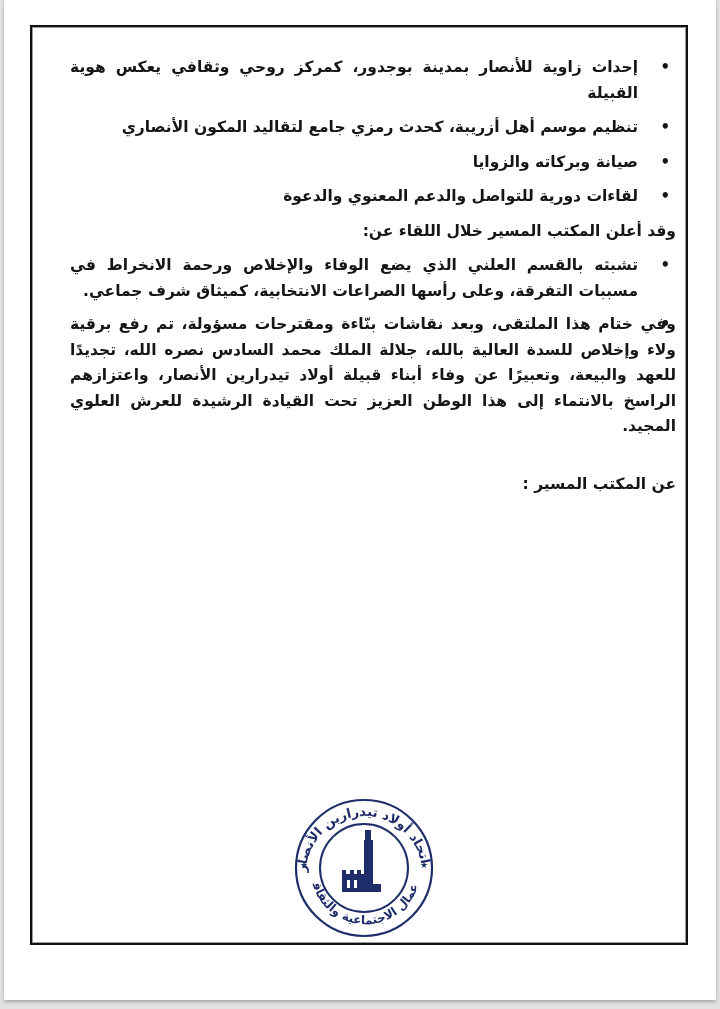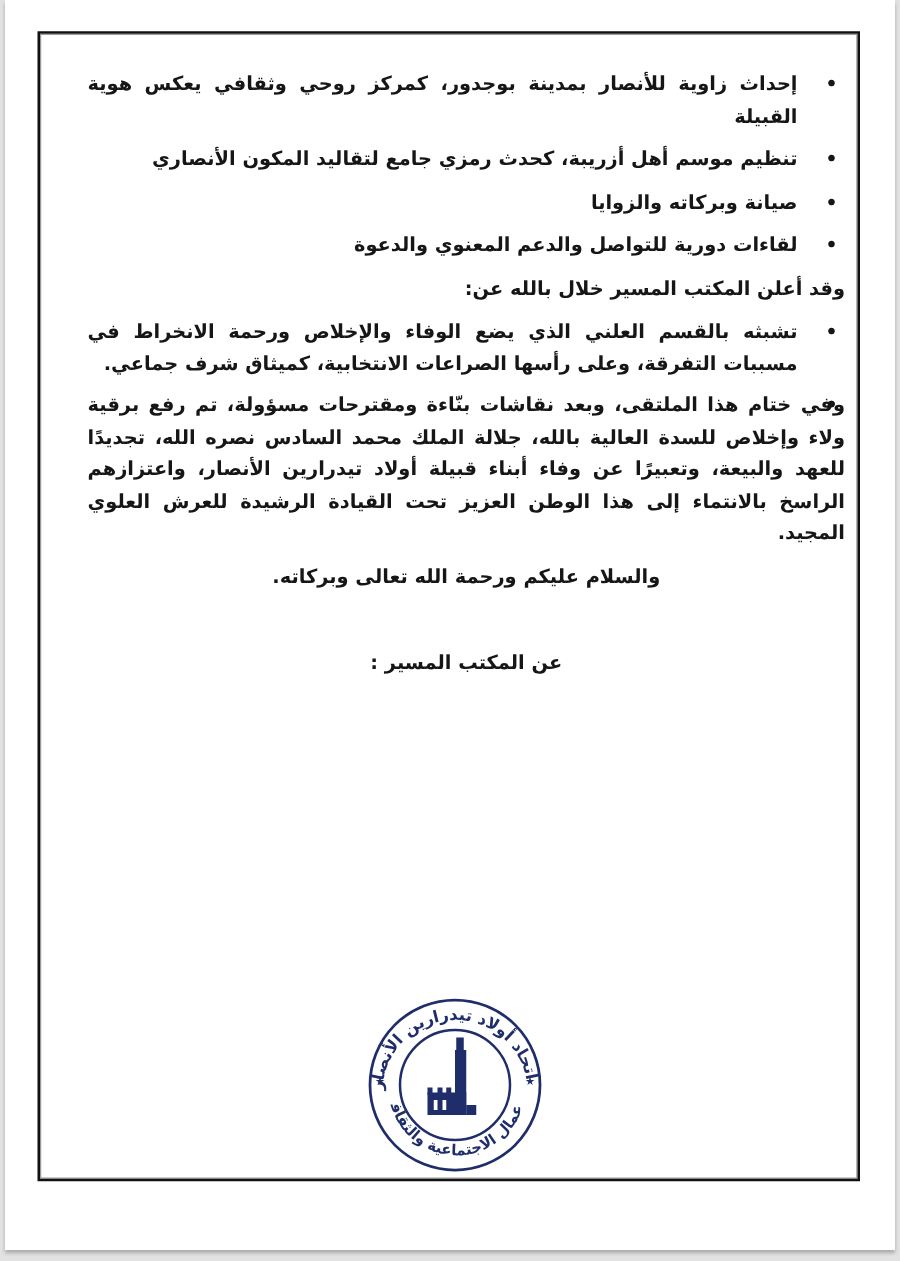--- a/index.html
+++ b/index.html
@@ -28,49 +28,48 @@
     ul.bullets li {
       position: relative; padding-right: 38px; margin-bottom: 8px;
     }
     ul.bullets li .dot {
       position: absolute; right: 6px; top: 0; font-size: 15px;
     }
     ul.first li { margin-bottom: 9px; }
     ul.first li:nth-child(1) { padding-right: 38px; }
     p { margin: 0 0 9px 0; }
     .closing { text-align: center; margin-top: 8px; }
-    .signature { text-align: center; margin-top: 44px; }
+    .signature { text-align: right; margin-top: 32px; }
     .stamp {
       position: absolute; left: 284px; top: 790px; width: 160px; height: 150px;
     }
   </style>
 </head>
 <body>
 
 <div class="sheet"></div>
 <div class="letter"></div>
 
 <div class="content">
   <ul class="bullets first">
     <li><span class="dot">•</span><span>إحداث زاوية للأنصار بمدينة بوجدور، كمركز روحي وثقافي يعكس هوية القبيلة</span></li>
     <li><span class="dot">•</span><span>تنظيم موسم أهل أزريبة، كحدث رمزي جامع لتقاليد المكون الأنصاري</span></li>
     <li><span class="dot">•</span><span>صيانة وبركاته والزوايا</span></li>
     <li><span class="dot">•</span><span>لقاءات دورية للتواصل والدعم المعنوي والدعوة</span></li>
   </ul>
 
-  <p>وقد أعلن المكتب المسير خلال بالله عن:</p>
+  <p>وقد أعلن المكتب المسير خلال اللقاء عن:</p>
 
   <ul class="bullets">
     <li><span class="dot">•</span><span>تشبثه بالقسم العلني الذي يضع الوفاء والإخلاص ورحمة الانخراط في مسببات التفرقة، وعلى رأسها الصراعات الانتخابية، كميثاق شرف جماعي.</span></li>
     <li><span class="dot">•</span></li>
     <li><span class="dot">•</span></li>
   </ul>
 
   <p>وفي ختام هذا الملتقى، وبعد نقاشات بنّاءة ومقترحات مسؤولة، تم رفع برقية ولاء وإخلاص للسدة العالية بالله، جلالة الملك محمد السادس نصره الله، تجديدًا للعهد والبيعة، وتعبيرًا عن وفاء أبناء قبيلة أولاد تيدرارين الأنصار، واعتزازهم الراسخ بالانتماء إلى هذا الوطن العزيز تحت القيادة الرشيدة للعرش العلوي المجيد.</p>
-  <p class="closing">والسلام عليكم ورحمة الله تعالى وبركاته.</p>
   <p class="signature">عن المكتب المسير :</p>
 </div>
 
 <svg class="stamp" viewBox="0 0 160 150">
   <defs>
     <path id="arcTop" d="M 22,88 A 58,58 0 1,1 138,80"></path>
     <path id="arcBottom" d="M 28,92 A 55,55 0 0,0 135,92"></path>
   </defs>
   <circle cx="80" cy="78" r="68" fill="none" stroke="#1f2d6b" stroke-width="2.2"></circle>
   <circle cx="80" cy="78" r="44" fill="none" stroke="#1f2d6b" stroke-width="2"></circle>

